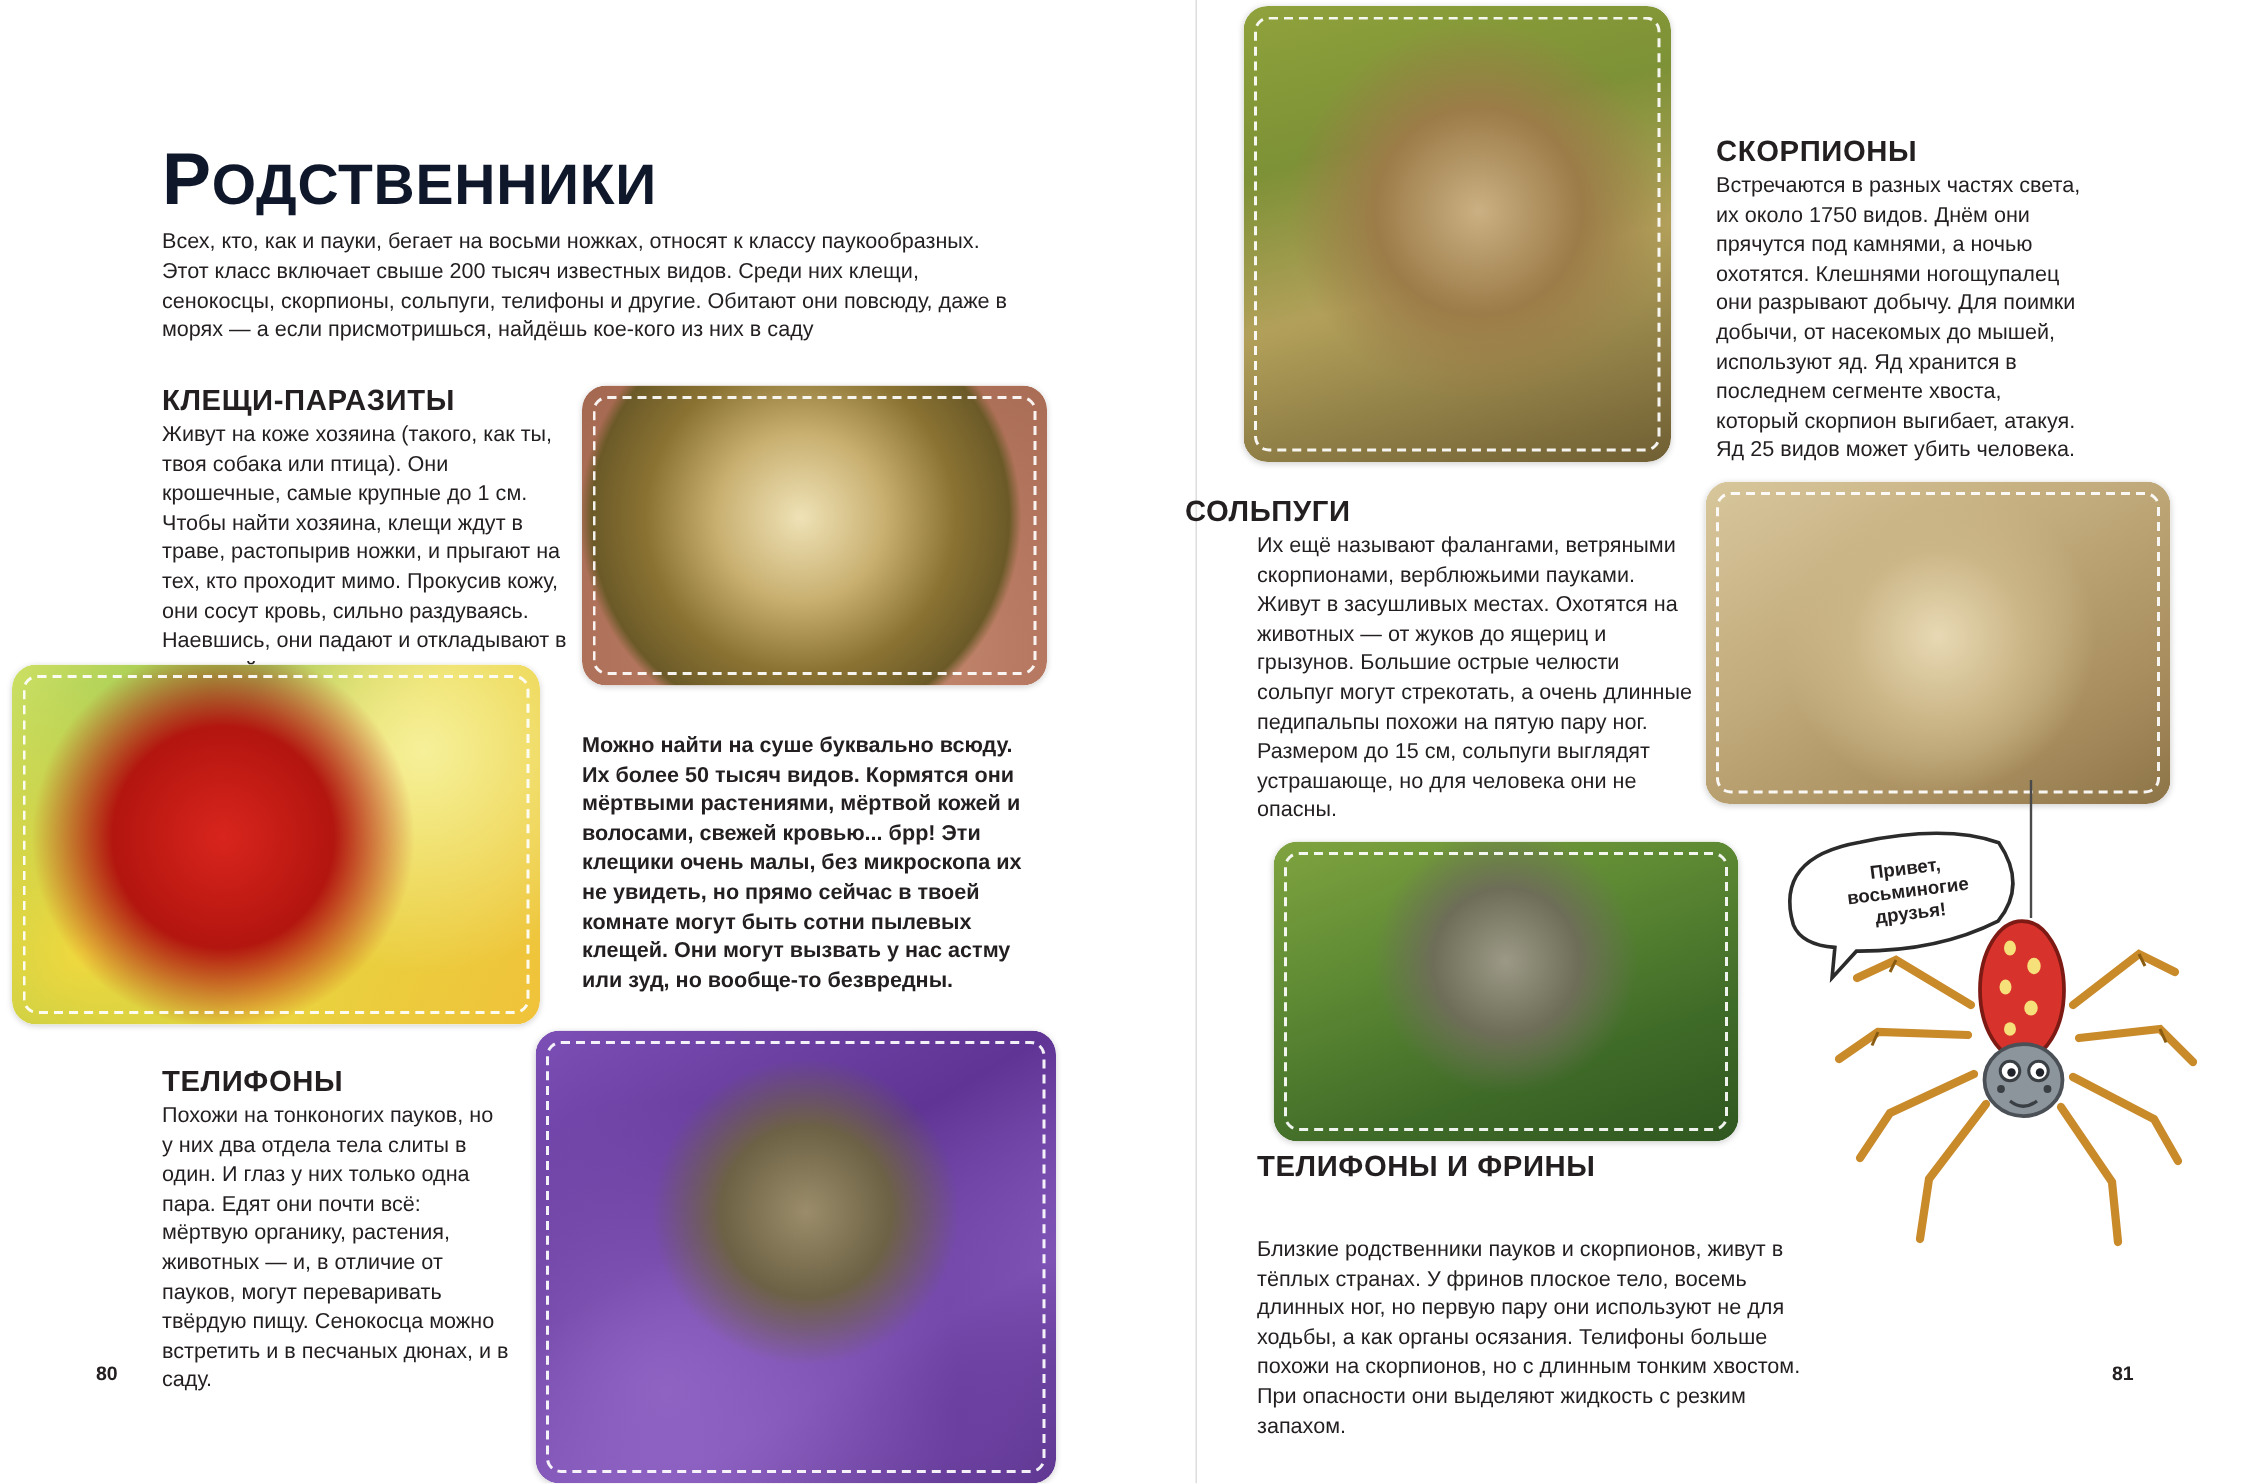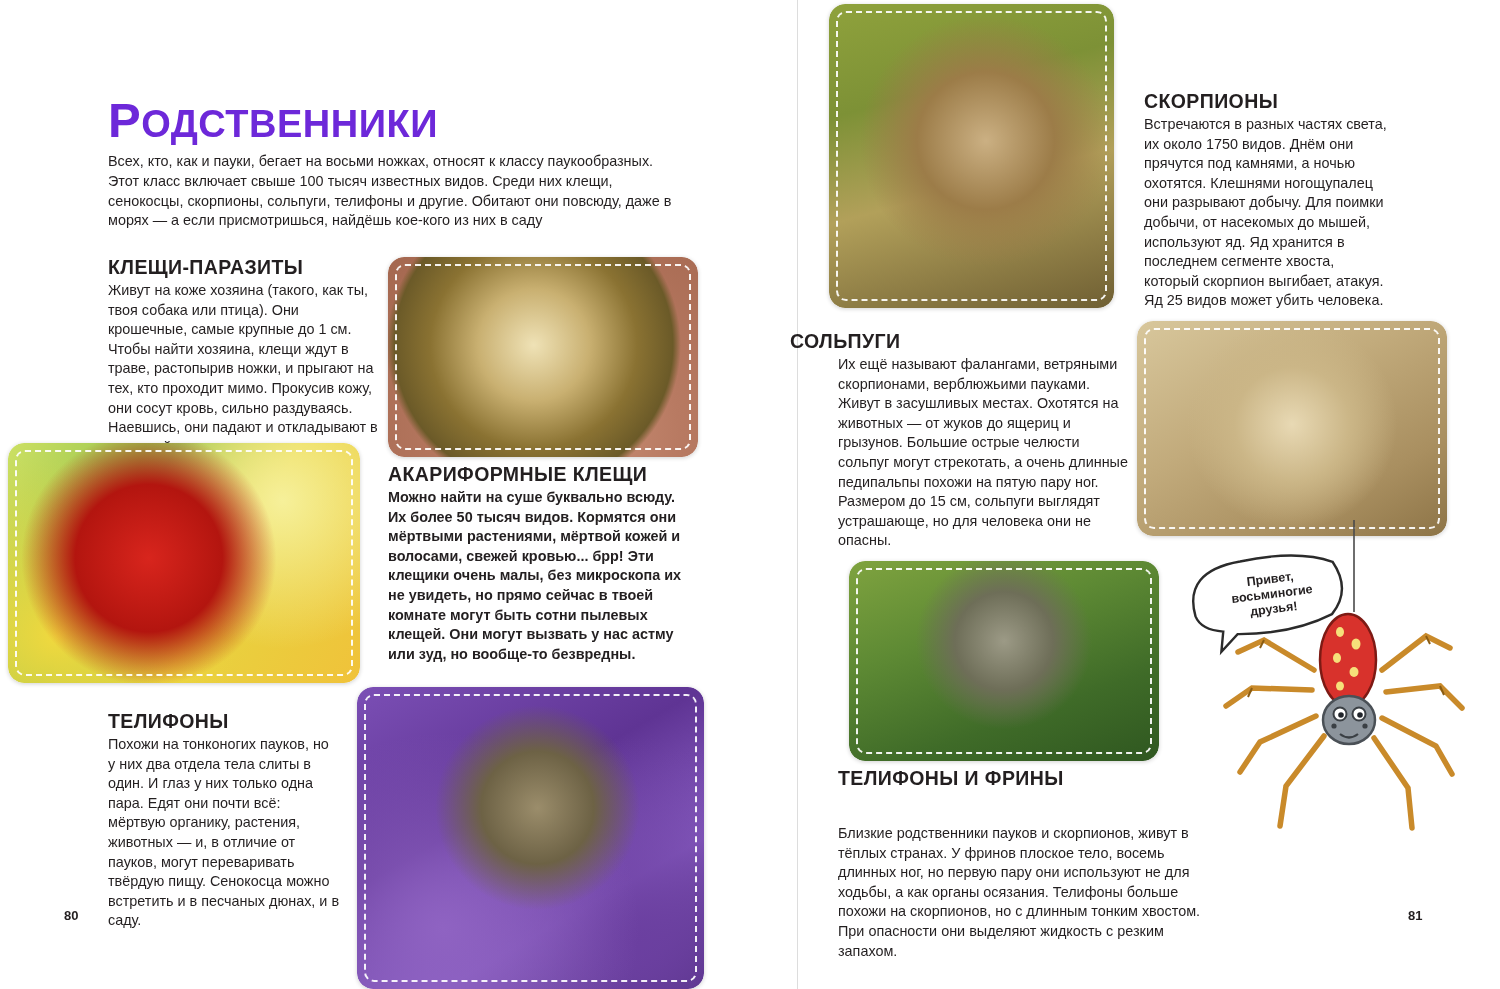--- a/index.html
+++ b/index.html
@@ -24,21 +24,21 @@
     top: 0;
     width: 1px;
     height: 989px;
     background: #dddddd;
   }
   
   .h1 {
     position: absolute;
     font-family: "Liberation Sans", sans-serif;
     font-weight: bold;
-    color: #6d28d9;
+    color: #0f172a;
     letter-spacing: 0.5px;
   }
   .h1 .drop {
     font-size: 49px;
   }
   .h1 .rest {
     font-size: 38px;
   }
   .h2 {
     position: absolute;
@@ -137,31 +137,30 @@
 <body>
 
 <div class="spread">
 
   <div class="gutter"></div>
 
   <div class="h1" style="left:108px; top:92px;">
     <span class="drop">Р</span><span class="rest">ОДСТВЕННИКИ</span>
   </div>
 
-  <div class="intro" style="left:108px; top:152px; width:580px;">Всех, кто, как и пауки, бегает на восьми ножках, относят к классу паукообразных. Этот класс включает свыше 100 тысяч известных видов. Среди них клещи, сенокосцы, скорпионы, сольпуги, телифоны и другие. Обитают они повсюду, даже в морях — а если присмотришься, найдёшь кое-кого из них в саду</div>
+  <div class="intro" style="left:108px; top:152px; width:580px;">Всех, кто, как и пауки, бегает на восьми ножках, относят к классу паукообразных. Этот класс включает свыше 200 тысяч известных видов. Среди них клещи, сенокосцы, скорпионы, сольпуги, телифоны и другие. Обитают они повсюду, даже в морях — а если присмотришься, найдёшь кое-кого из них в саду</div>
 
   <div class="h2" style="left:108px; top:256px;text-align:right;">КЛЕЩИ-ПАРАЗИТЫ</div>
   <div class="body-text" style="left:108px; top:281px; width:273px;">Живут на коже хозяина (такого, как ты, твоя собака или птица). Они крошечные, самые крупные до 1 см. Чтобы найти хозяина, клещи ждут в траве, растопырив ножки, и прыгают на тех, кто проходит мимо. Прокусив кожу, они сосут кровь, сильно раздуваясь. Наевшись, они падают и откладывают в землю яйца.</div>
 
   <div class="photo ph-tick" style="left:388px; top:257px; width:310px; height:200px;">
     <div class="inner"></div>
     <div class="dash"></div>
   </div>
 
-  <div class="h2" style="left:388px; top:463px;">АКАРИФОРМНЫЕ КЛЕЩИ</div>
   <div class="body-text" style="left:388px; top:488px; width:296px;font-weight:bold;">Можно найти на суше буквально всюду. Их более 50 тысяч видов. Кормятся они мёртвыми растениями, мёртвой кожей и волосами, свежей кровью... брр! Эти клещики очень малы, без микроскопа их не увидеть, но прямо сейчас в твоей комнате могут быть сотни пылевых клещей. Они могут вызвать у нас астму или зуд, но вообще-то безвредны.</div>
 
   <div class="photo ph-redmite" style="left:8px; top:443px; width:352px; height:240px;">
     <div class="inner"></div>
     <div class="dash"></div>
   </div>
 
   <div class="h2" style="left:108px; top:710px;">ТЕЛИФОНЫ</div>
   <div class="body-text" style="left:108px; top:735px; width:232px;">Похожи на тонконогих пауков, но у них два отдела тела слиты в один. И глаз у них только одна пара. Едят они почти всё: мёртвую органику, растения, животных — и, в отличие от пауков, могут переваривать твёрдую пищу. Сенокосца можно встретить и в песчаных дюнах, и в саду.</div>
 

